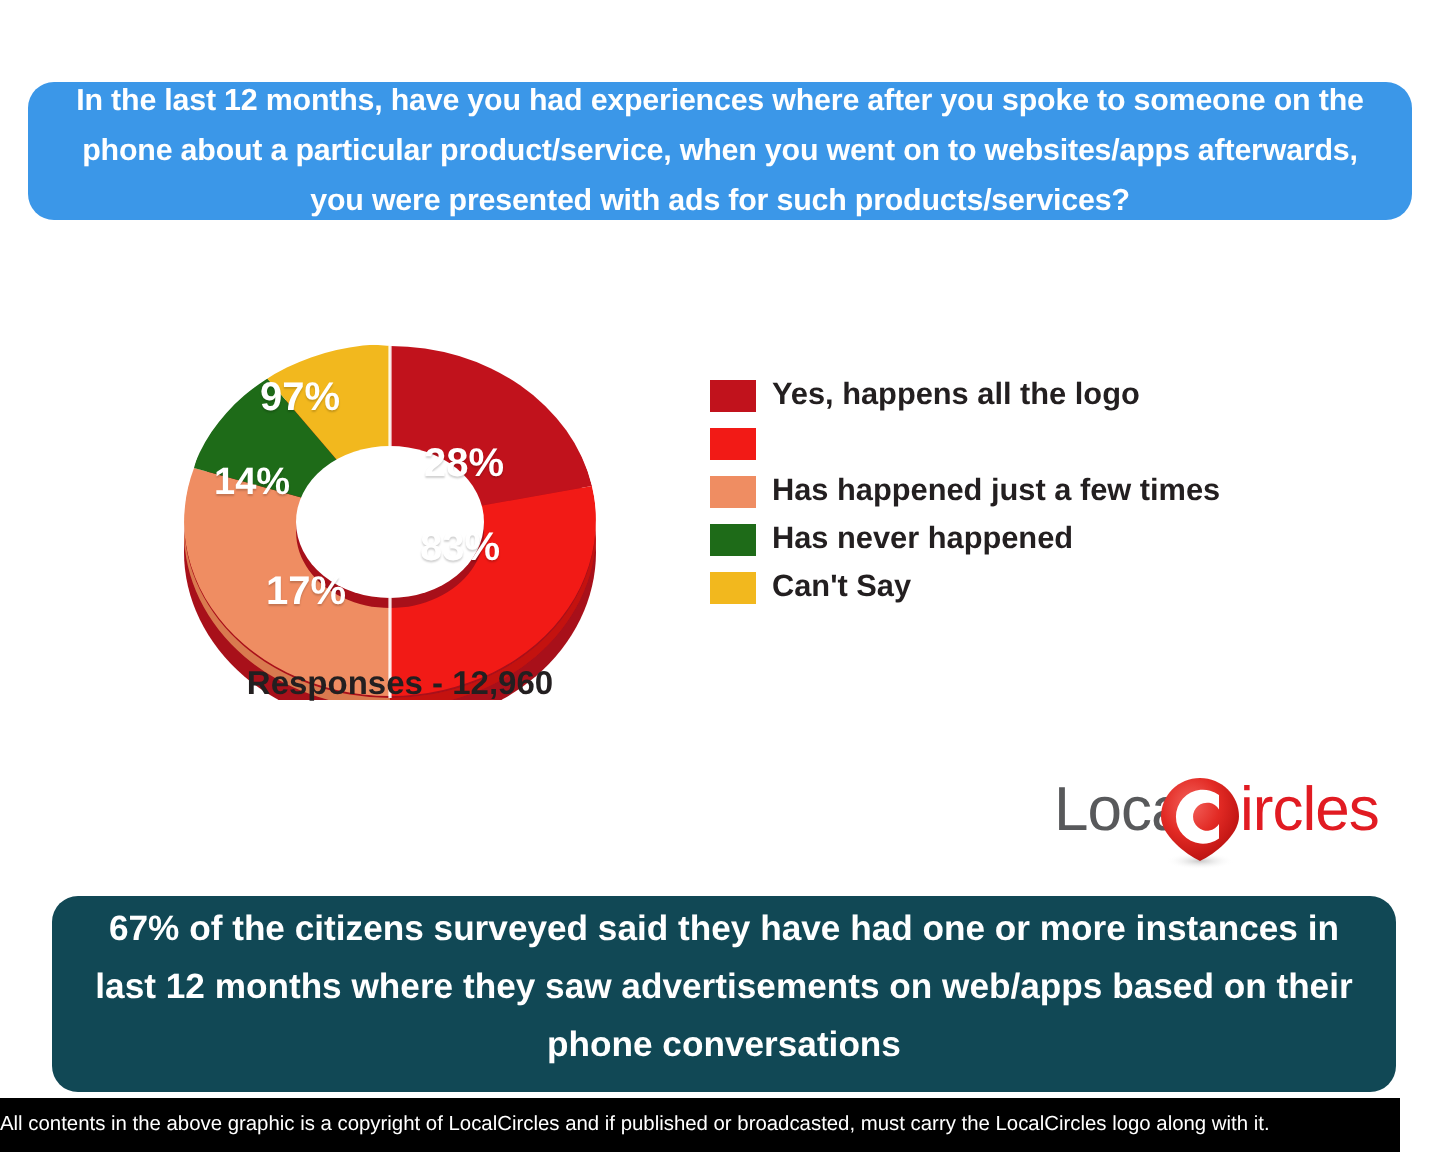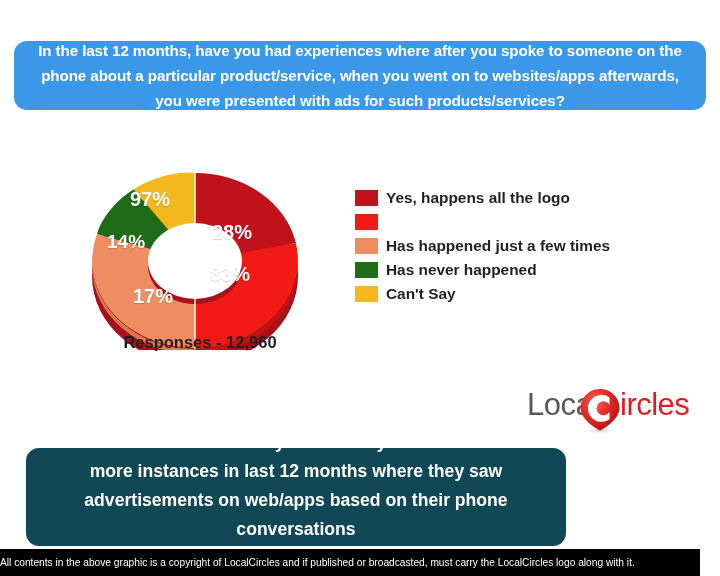--- a/index.html
+++ b/index.html
@@ -56,23 +56,23 @@
     margin-left:8px;color:#231f20;font-weight:bold;font-size:15.4px;
     white-space:nowrap;font-family:"Liberation Sans", sans-serif;
   }
 
   
   .logo{position:absolute;left:527px;top:383px;width:175px;height:52px;}
   .logo-svg{display:block;}
 
   
   .insight-banner{
-    position:absolute;left:26px;top:448px;width:540px;height:98px;
+    position:absolute;left:26px;top:448px;width:672px;height:98px;
     background:#114855;border-radius:13px;
-    display:flex;align-items:flex-end;justify-content:center;
+    display:flex;align-items:flex-start;justify-content:center;
     box-sizing:border-box;padding:2px 20px;
   }
   .insight-text{
     color:#ffffff;font-weight:bold;font-size:17.6px;line-height:29px;
     text-align:center;font-family:"Liberation Sans", sans-serif;
   }
 
   
   .footer{
     position:absolute;left:0;bottom:0;width:700px;height:27px;

